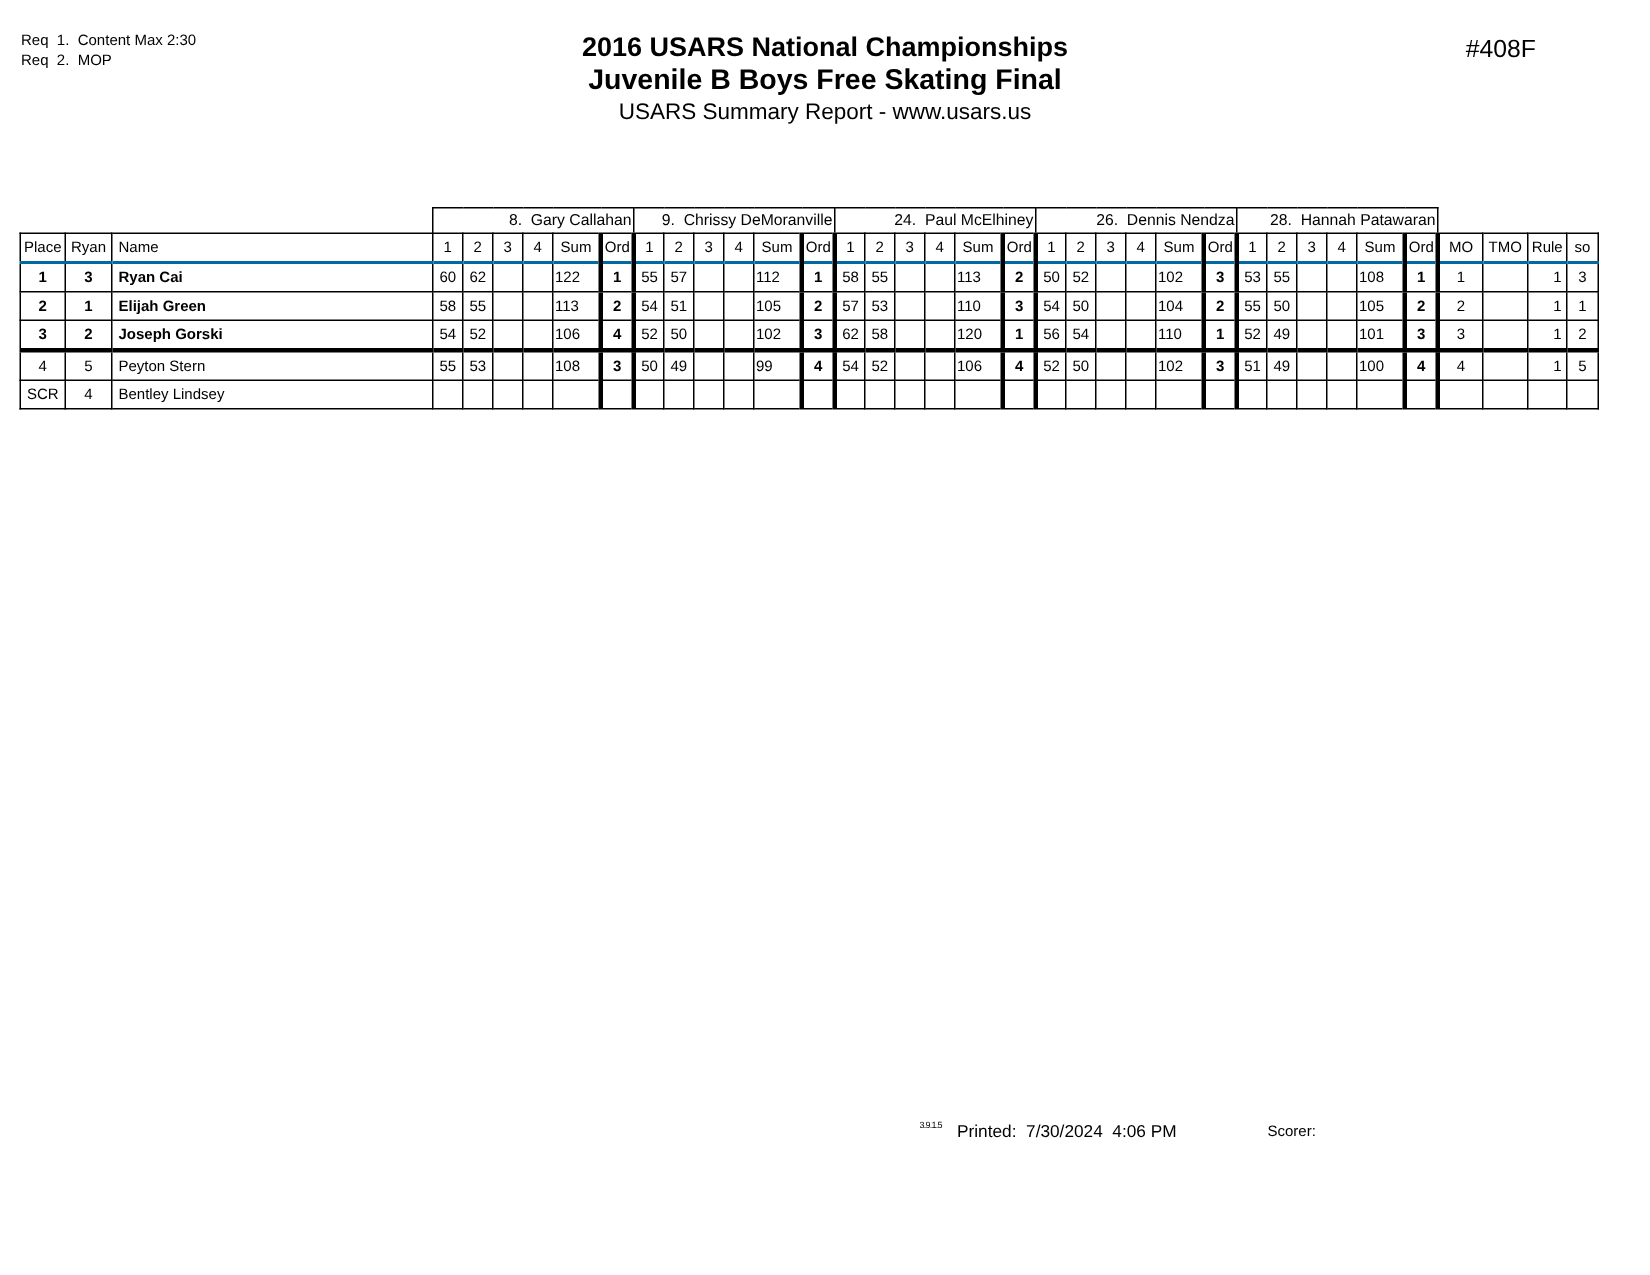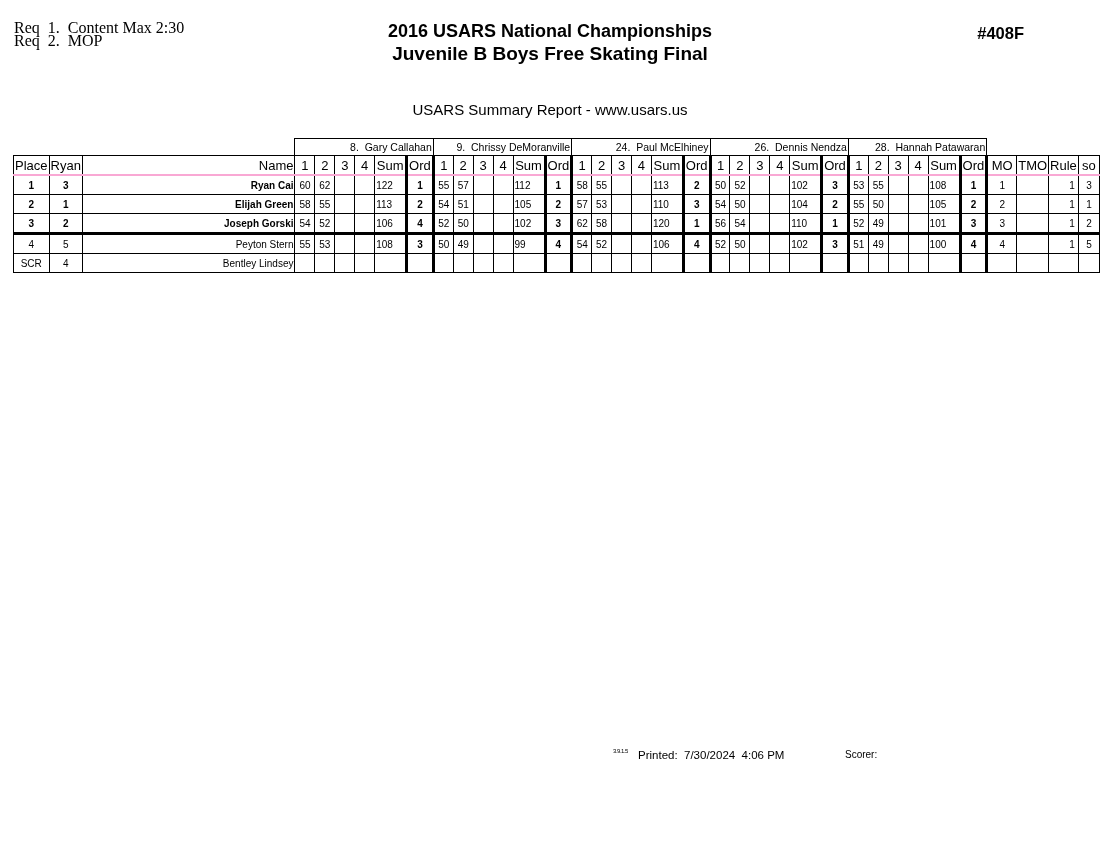--- a/index.html
+++ b/index.html
@@ -4,40 +4,40 @@
 <style>
   html,body{margin:0;padding:0;}
   body{
     width:1100px;height:850px;position:relative;background:#ffffff;
     font-family:"Liberation Sans","DejaVu Sans",sans-serif;color:#000;
     overflow:hidden;
   }
   .pre{white-space:pre;}
 
   
-  .req{position:absolute;left:14px;top:22px;font-size:16px;line-height:12.5px;font-family:Liberation Serif, serif;}
+  .req{position:absolute;left:14px;top:22px;font-size:10px;line-height:12.5px;}
 
   
   .hdr{position:absolute;left:0;right:0;top:21px;text-align:center;}
   .hdr .title{font-size:18px;font-weight:bold;line-height:21px;}
   .hdr .venue{font-size:14.5px;line-height:20px;}
   .hdr .event{font-size:19px;font-weight:bold;line-height:23px;text-align:center;}
-  .hdr .report{font-size:15px;line-height:20px;margin-top:35px;}
-
-  .evtnum{position:absolute;top:24px;right:76px;font-size:16.5px;font-weight:bold;margin-left:46px;}
+  .hdr .report{font-size:15px;line-height:20px;}
+
+  .evtnum{position:absolute;top:24px;right:76px;font-size:16.5px;font-weight:normal;margin-left:46px;}
 
   
   .tblwrap{position:absolute;left:13px;top:138px;}
   table{border-collapse:collapse;table-layout:fixed;font-size:10px;}
   td{border:1px solid #000;height:18px;padding:0 1px;overflow:hidden;white-space:nowrap;text-align:center;vertical-align:middle;}
   tr.jrow td{height:16px;text-align:right;}
   td.corner{border:none;background:transparent;}
   td.jname{text-align:left;padding-left:3px;font-size:10.5px;white-space:pre;}
-  td.sh{font-size:13px;border-bottom:2px solid #f9a8d4;}
-  td.c-name{text-align:right;padding-left:4px;width:208px;}
+  td.sh{font-size:10px;border-bottom:2px solid #0369a1;}
+  td.c-name{text-align:left;padding-left:4px;width:208px;}
   td.c-sum{text-align:left;padding-right:3px;}
   td.c-rule{text-align:right;padding-right:3px;}
   td.c-ord{border-left:3px solid #000;border-right:3px solid #000;}
   tbody td.c-ord{font-weight:bold;}
   tbody tr.cut td{border-bottom:3px solid #000;}
   tbody tr.bold-row td.c-place,
   tbody tr.bold-row td.c-cont,
   tbody tr.bold-row td.c-name{font-weight:bold;}
 
   

